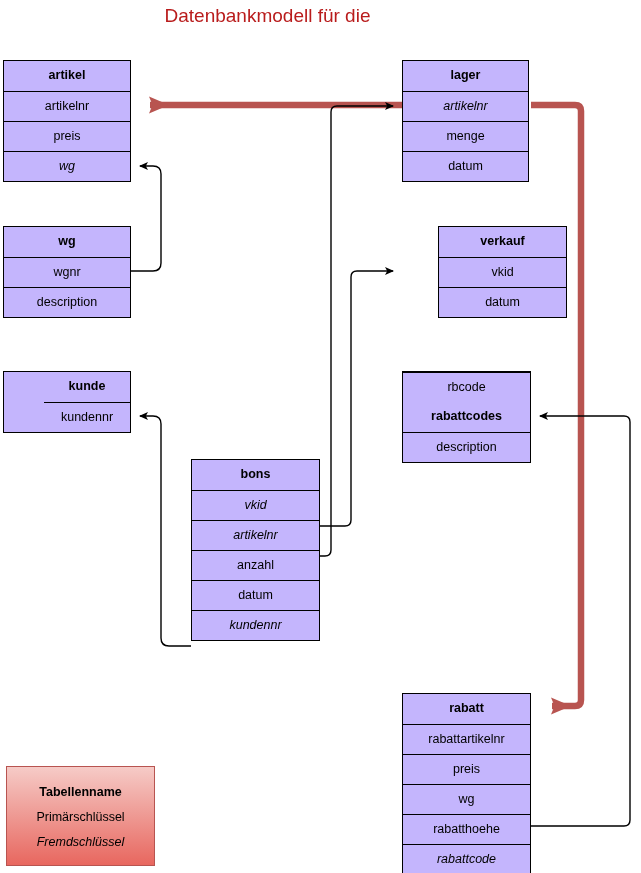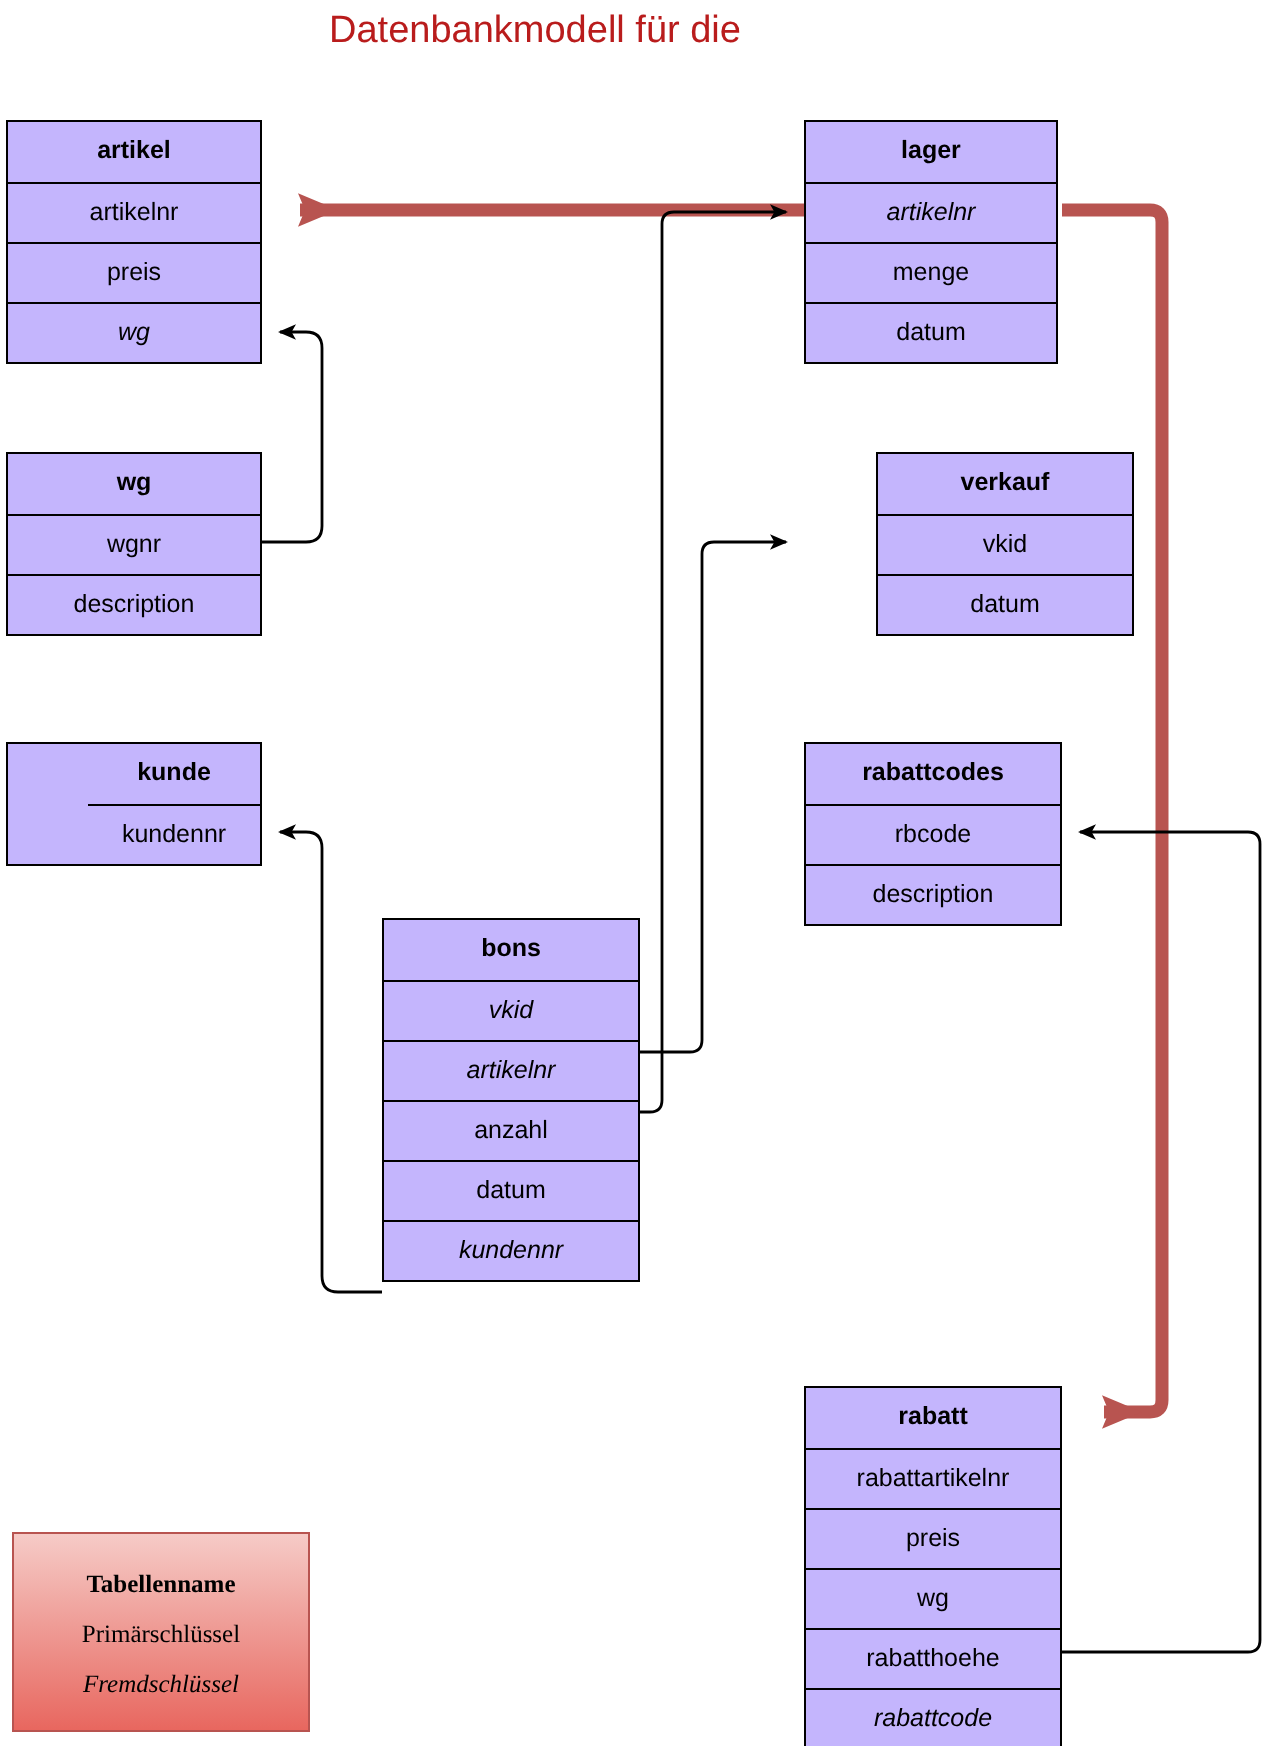--- a/index.html
+++ b/index.html
@@ -76,21 +76,20 @@
     background: linear-gradient(to bottom, #f6cbc7 0%, #ef9e98 45%, #e8675f 100%);
     z-index: 3;
     padding-top: 13px;
   }
   .legend .lrow {
     text-align: center;
     font-size: 12.5px;
     line-height: 25px;
     white-space: nowrap;
     color: #000000;
-    font-family: Liberation Serif, serif;
   }
   .legend .lrow.bold { font-weight: bold; }
   .legend .lrow.ital { font-style: italic; }
 </style>
 </head>
 <body>
 
 <div id="canvas">
 
   <div class="title">Datenbankmodell für die</div>
@@ -159,22 +158,22 @@
     <div class="row">datum</div>
   </div>
 
   <div class="entity" style="left:402px; top:226px; width:129px;margin-left:36px;">
     <div class="row head">verkauf</div>
     <div class="row">vkid</div>
     <div class="row">datum</div>
   </div>
 
   <div class="entity" style="left:402px; top:371px; width:129px;">
+    <div class="row">rbcode</div>
     <div class="row head">rabattcodes</div>
-    <div class="row">rbcode</div>
     <div class="row">description</div>
   </div>
 
   <div class="entity" style="left:191px; top:459px; width:129px;">
     <div class="row head">bons</div>
     <div class="row fk">vkid</div>
     <div class="row fk">artikelnr</div>
     <div class="row">anzahl</div>
     <div class="row">datum</div>
     <div class="row fk">kundennr</div>

